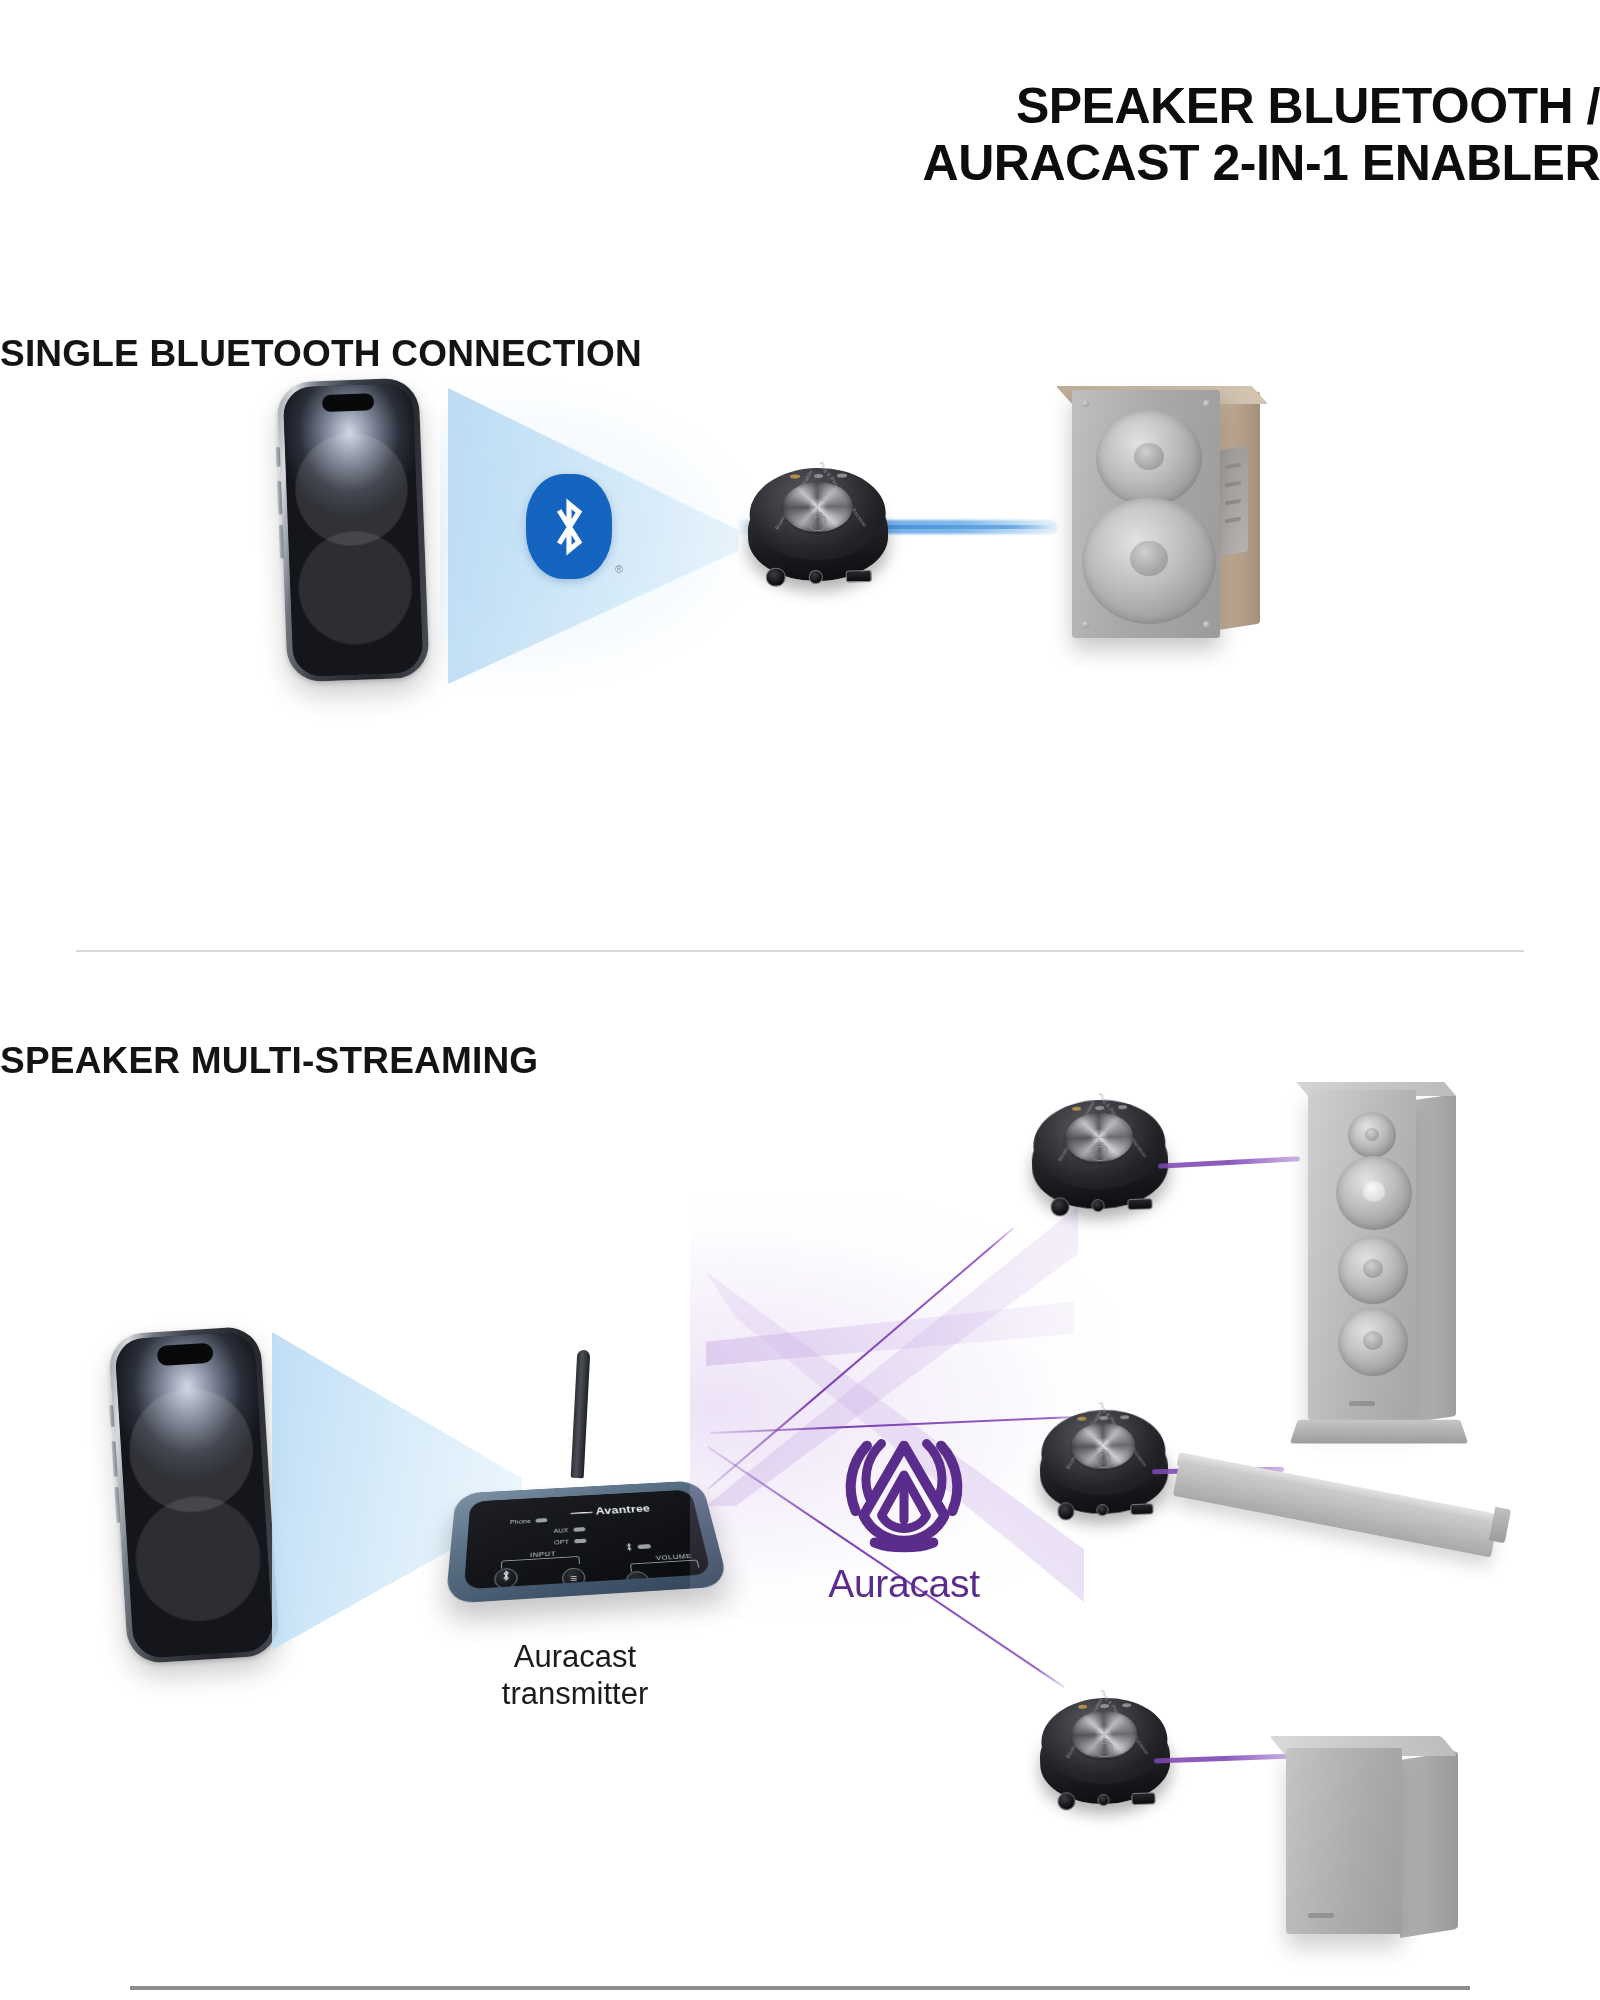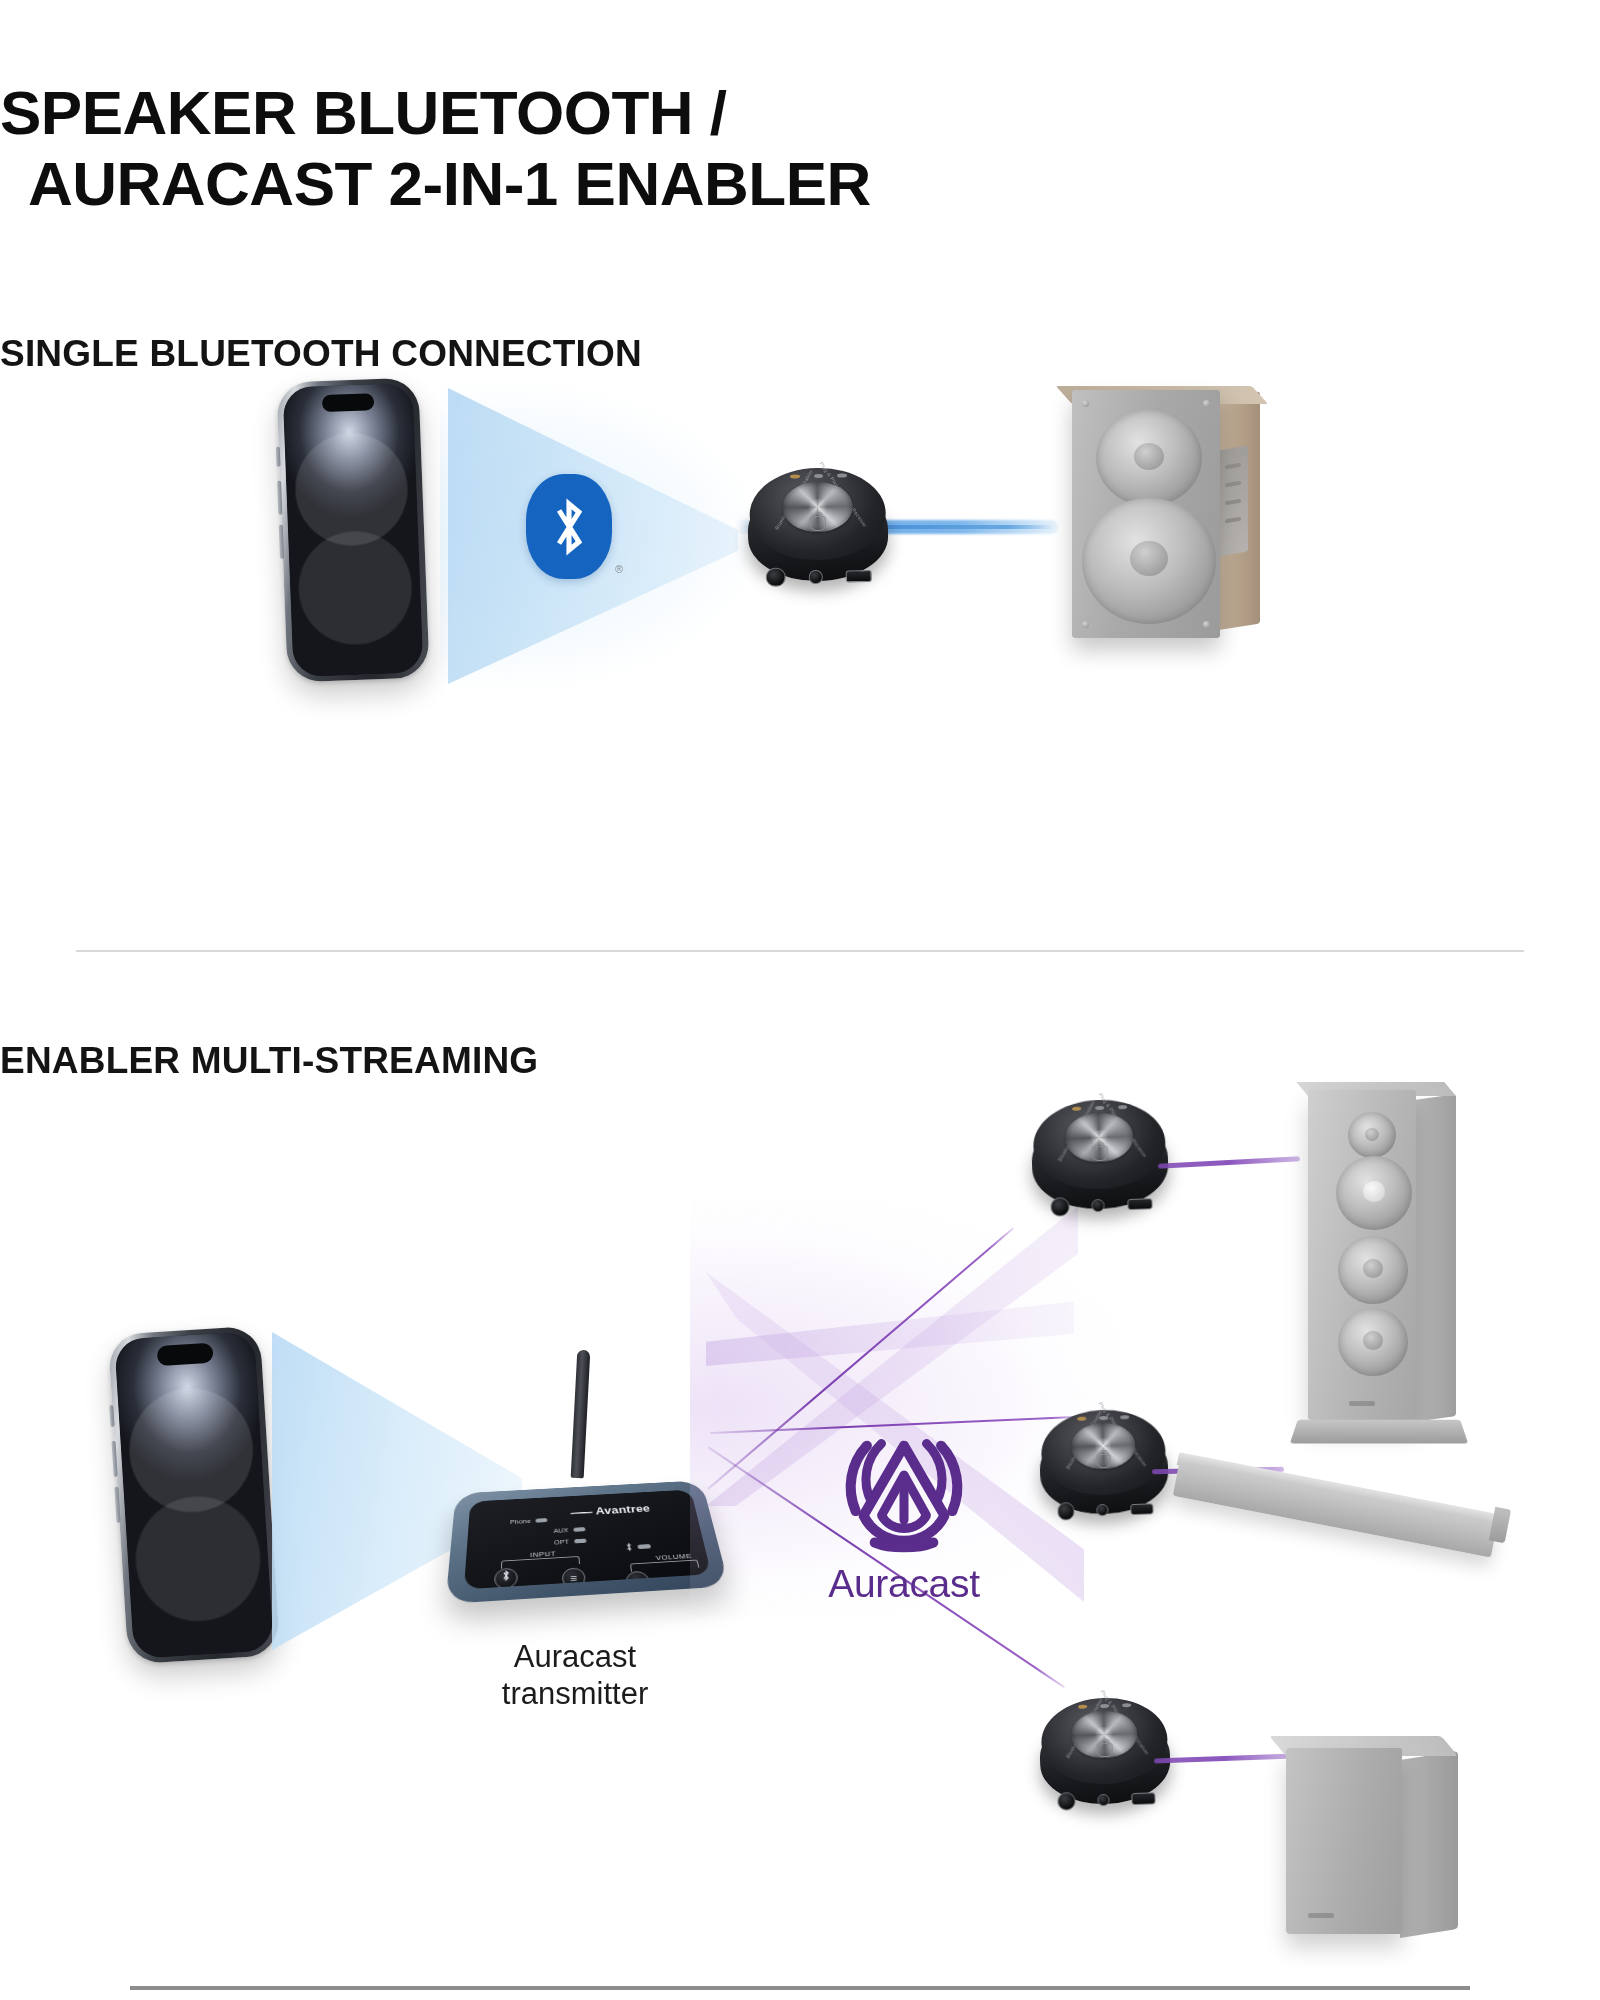--- a/index.html
+++ b/index.html
@@ -8,23 +8,23 @@
     width: 1600px; height: 2000px;
     position: relative; overflow: hidden;
     font-family: "Liberation Sans", sans-serif;
     color: #111;
   }
   .stage { position: absolute; inset: 0; }
 
   
   .main-title {
     position: absolute; left: 0; right: 0; top: 78px;
-    text-align: left;
+    text-align: right;
     font-weight: bold;
-    font-size: 62px;
+    font-size: 50px;
     line-height: 1.14;
     letter-spacing: -0.5px;
     color: #0d0d0d;
   }
   .main-title .l2 { display: block; padding-left: 28px; }
 
   .section-heading {
     position: absolute; left: 0; right: 0;
     text-align: left;
     font-weight: bold;
@@ -520,21 +520,21 @@
         <span class="screw" style="left:10px;  bottom:10px;"></span>
         <span class="screw" style="right:10px; bottom:10px;"></span>
         <div class="driver tweeter"></div>
         <div class="driver woofer"></div>
       </div>
     </div>
   </div>
 
   <div id="divider-mid" class="divider"></div>
 
-  <h2 id="sec2-heading" class="section-heading">ENABLER MULTI-STREAMING</h2>
+  <h2 id="sec2-heading" class="section-heading">SPEAKER MULTI-STREAMING</h2>
 
   <div id="section-two">
 
     <div id="phone-2" class="phone">
       <div class="phone-btn b1"></div>
       <div class="phone-btn b2"></div>
       <div class="phone-btn b3"></div>
       <div class="phone-screen">
         <div class="notch"></div>
       </div>

